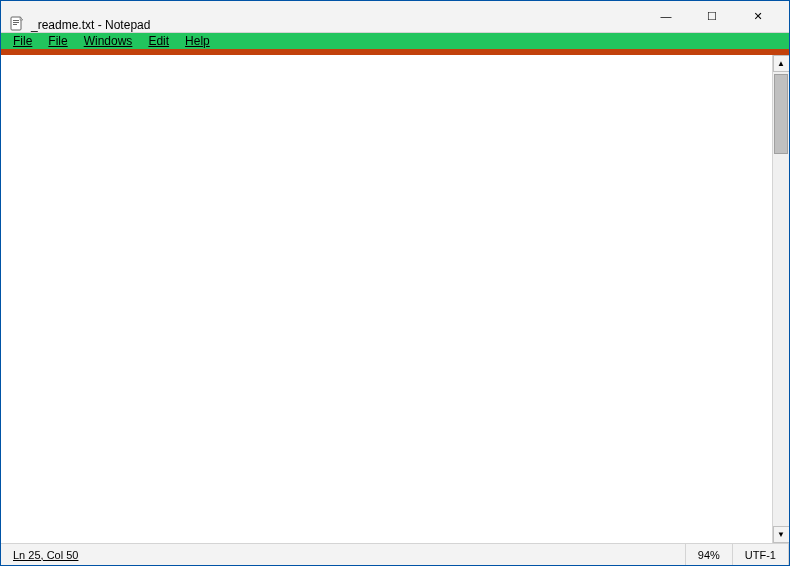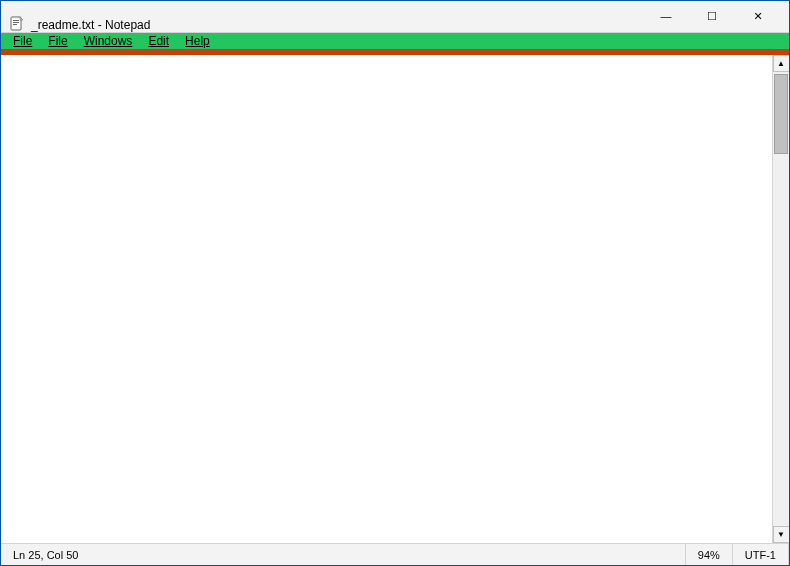--- a/index.html
+++ b/index.html
@@ -163,20 +163,21 @@
     .status-section {
       padding: 0 12px;
       height: 100%;
       display: flex;
       align-items: center;
       border-right: 1px solid #d4d4d4;
     }
 
     .status-section:first-child {
       flex: 1;
+      text-decoration: underline;
     }
 
     .content-wrapper {
       flex: 1;
       display: flex;
       position: relative;
       overflow: hidden;
     }
   </style>
 </head>

